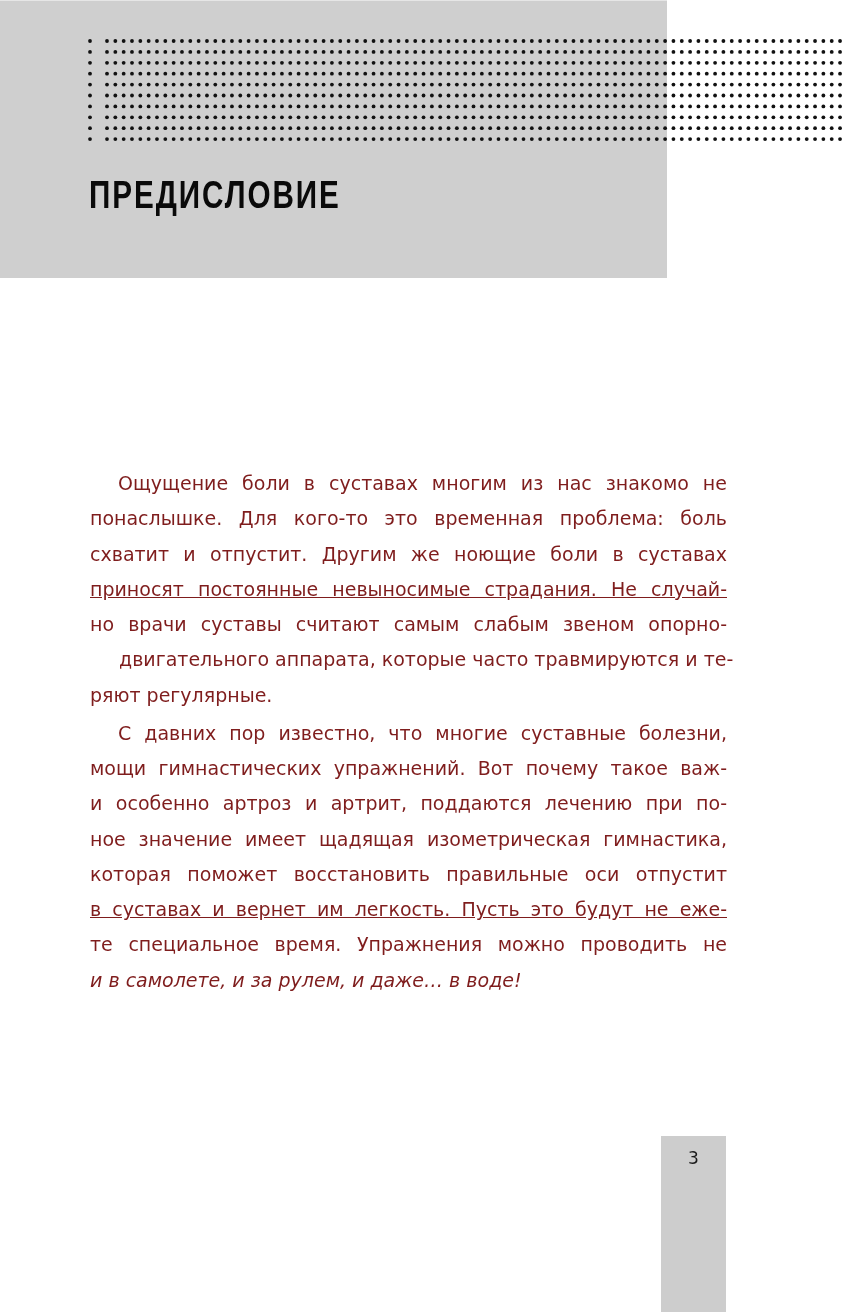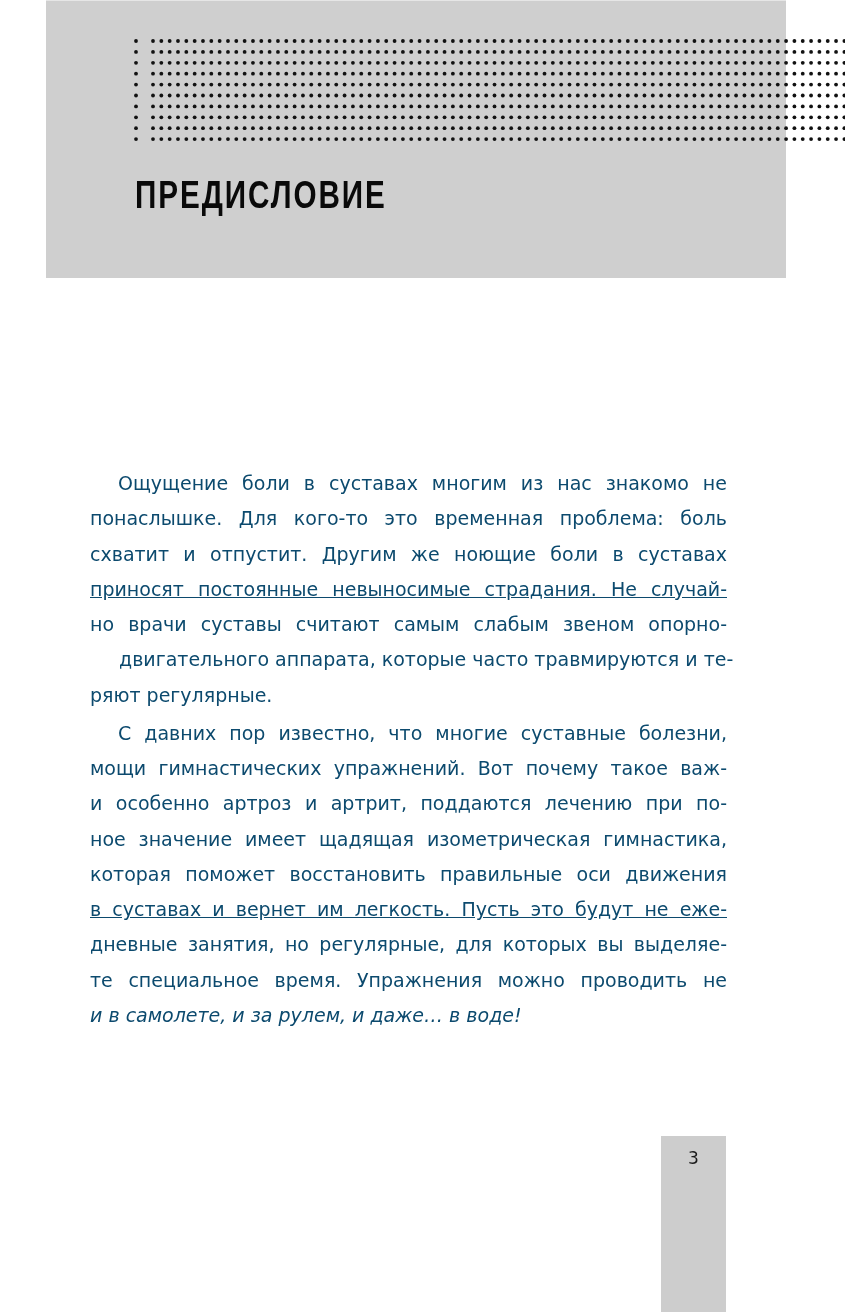--- a/index.html
+++ b/index.html
@@ -3,38 +3,38 @@
 <meta charset="utf-8">
 <style>
   html, body { margin: 0; padding: 0; }
   body {
     width: 845px; height: 1312px; position: relative; overflow: hidden;
     background: #ffffff;
     font-family: "DejaVu Sans", "Liberation Sans", sans-serif;
     color: #111;
   }
   .header-band {
-    position: absolute; left: 0; top: 0; width: 740px; height: 277px;
-    background: #cfcfcf; border-top: 1px solid #e6e6e6; margin-left: 46px;
+    position: absolute; left: 0; top: 0; width: 667px; height: 277px;
+    background: #cfcfcf; border-top: 1px solid #e6e6e6;
   }
   .dot-grid { position: absolute; left: 0; top: 0; width: 844px; height: 160px; }
   .chapter-title {
     position: absolute; left: 89px; top: 168px;
     font-family: "Liberation Sans", sans-serif;
     font-weight: bold; font-size: 38px; letter-spacing: 2.5px;
     color: #0a0a0a; margin: 0;
     transform: scaleX(0.78); transform-origin: left top;
     line-height: 52px;
   }
   .body-text {
     position: absolute; left: 90px; top: 466px; width: 637px;
   }
   .line {
     display: block; height: 35.3px; line-height: 35.3px;
-    font-size: 19px; color: #0c4a6e; white-space: nowrap;
+    font-size: 19px; color: #7f1d1d; white-space: nowrap;
     text-align: justify; text-align-last: justify;
     font-family: "DejaVu Sans", sans-serif;
     transform-origin: left center;
   }
   .line.indent { padding-left: 28px; }
   .line.last { text-align-last: left; }
   .para + .para { margin-top: 2.6px; }
   .page-tab {
     position: absolute; left: 661px; top: 1136px; width: 65px; height: 176px;
     background: #cdcdcd;
@@ -961,23 +961,22 @@
     <span class="line"><span style="white-space: nowrap; word-spacing: 0px; text-decoration: underline;">приносят постоянные невыносимые страдания. Не случай-</span></span>
     <span class="line"><span style="white-space: nowrap; word-spacing: 0px;">но врачи суставы считают самым слабым звеном опорно-</span></span>
     <span class="line"><span style="white-space: nowrap; word-spacing: 0px; margin-left: 29px;">двигательного аппарата, которые часто травмируются и те-</span></span>
     <span class="line last"><span style="white-space: nowrap;">ряют регулярные.</span></span>
   </div>
   <div class="para">
     <span class="line indent"><span style="white-space: nowrap; word-spacing: 0px;">С давних пор известно, что многие суставные болезни,</span></span>
     <span class="line"><span style="white-space: nowrap; word-spacing: 0px;">мощи гимнастических упражнений. Вот почему такое важ-</span></span>
     <span class="line"><span style="white-space: nowrap; word-spacing: 0px;">и особенно артроз и артрит, поддаются лечению при по-</span></span>
     <span class="line"><span style="white-space: nowrap; word-spacing: 0px;">ное значение имеет щадящая изометрическая гимнастика,</span></span>
-    <span class="line"><span style="white-space: nowrap; word-spacing: 0px;">которая поможет восстановить правильные оси движения</span></span>
+    <span class="line"><span style="white-space: nowrap; word-spacing: 0px;">которая поможет восстановить правильные оси отпустит</span></span>
     <span class="line"><span style="white-space: nowrap; word-spacing: 0px; text-decoration: underline;">в суставах и вернет им легкость. Пусть это будут не еже-</span></span>
-    <span class="line"><span style="white-space: nowrap; word-spacing: 0px;">дневные занятия, но регулярные, для которых вы выделяе-</span></span>
     <span class="line"><span style="white-space: nowrap; word-spacing: 0px;">те специальное время. Упражнения можно проводить не</span></span>
     <span class="line last"><span style="white-space: nowrap; font-style: italic;">и в самолете, и за рулем, и даже… в воде!</span></span>
   </div>
 </div>
 
 <div class="page-tab">
   <span class="page-number">3</span>
 </div>
 
 </body></html>

